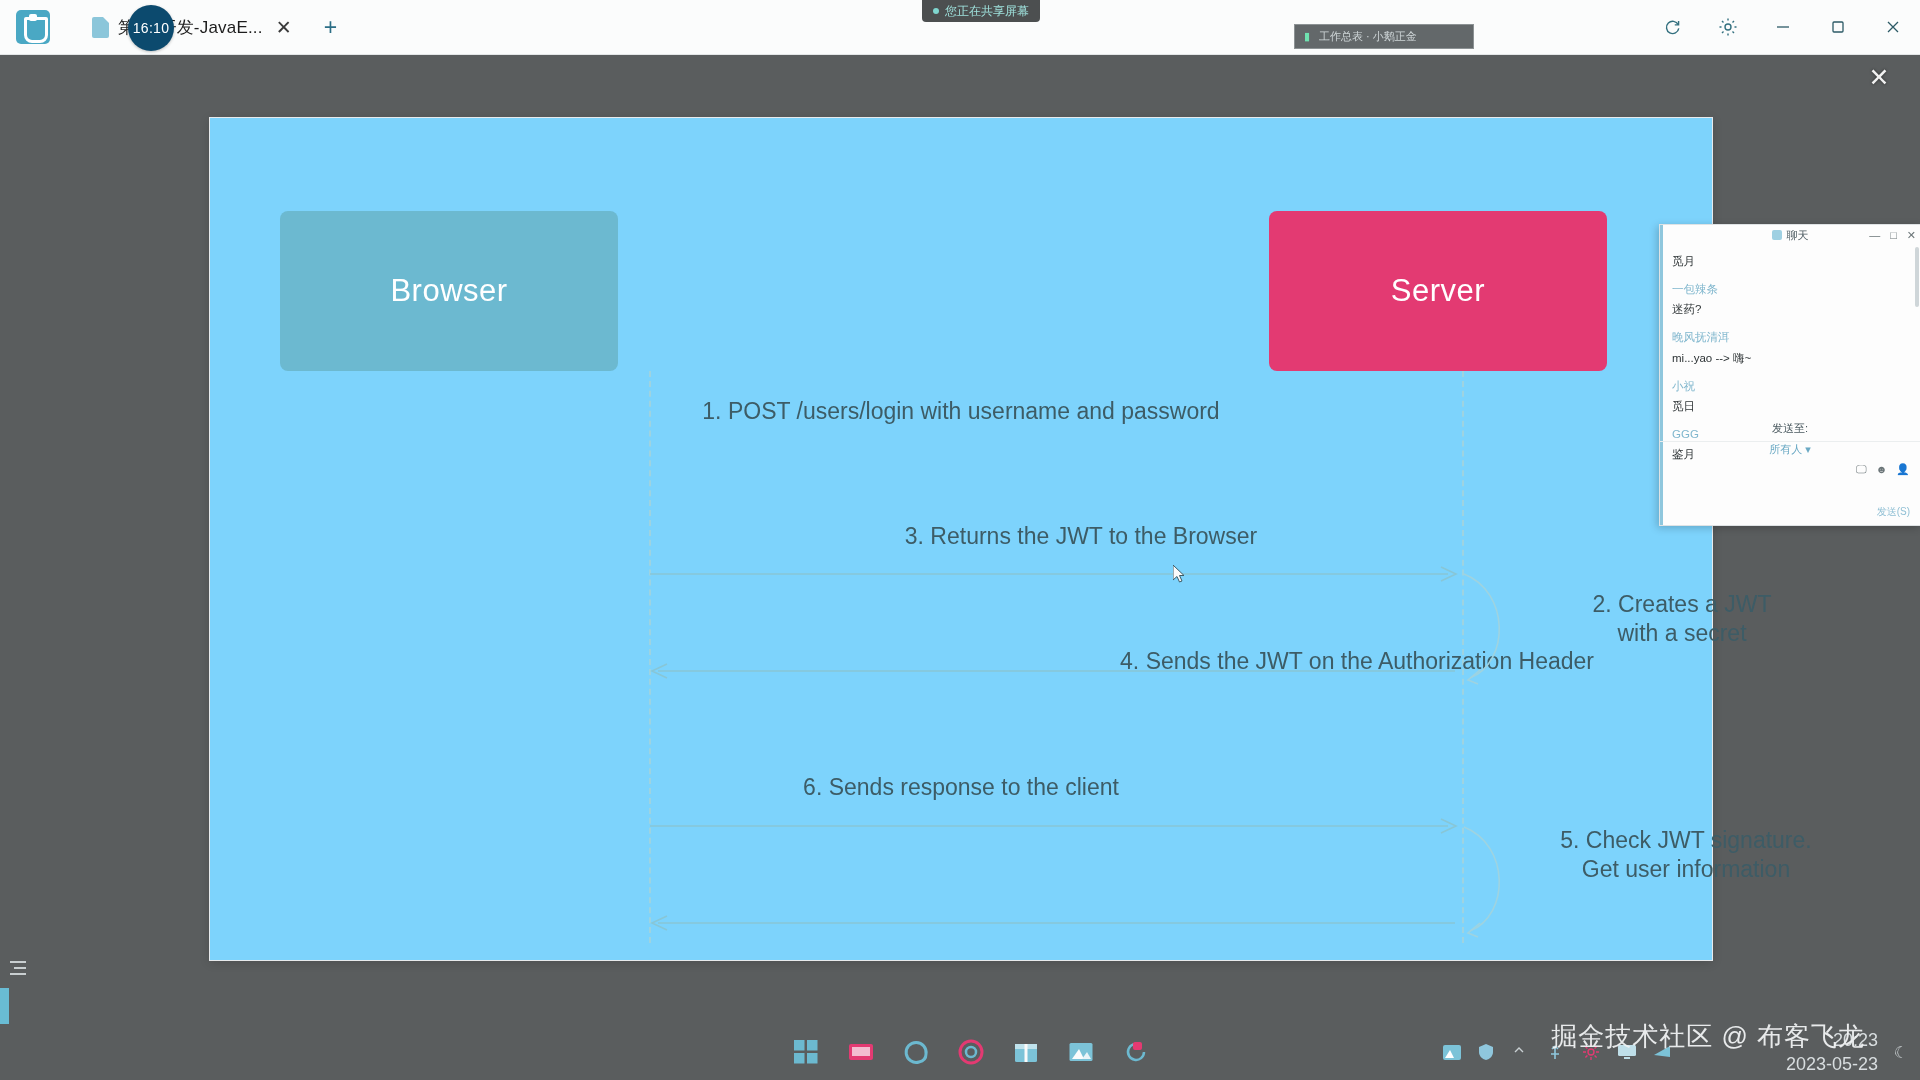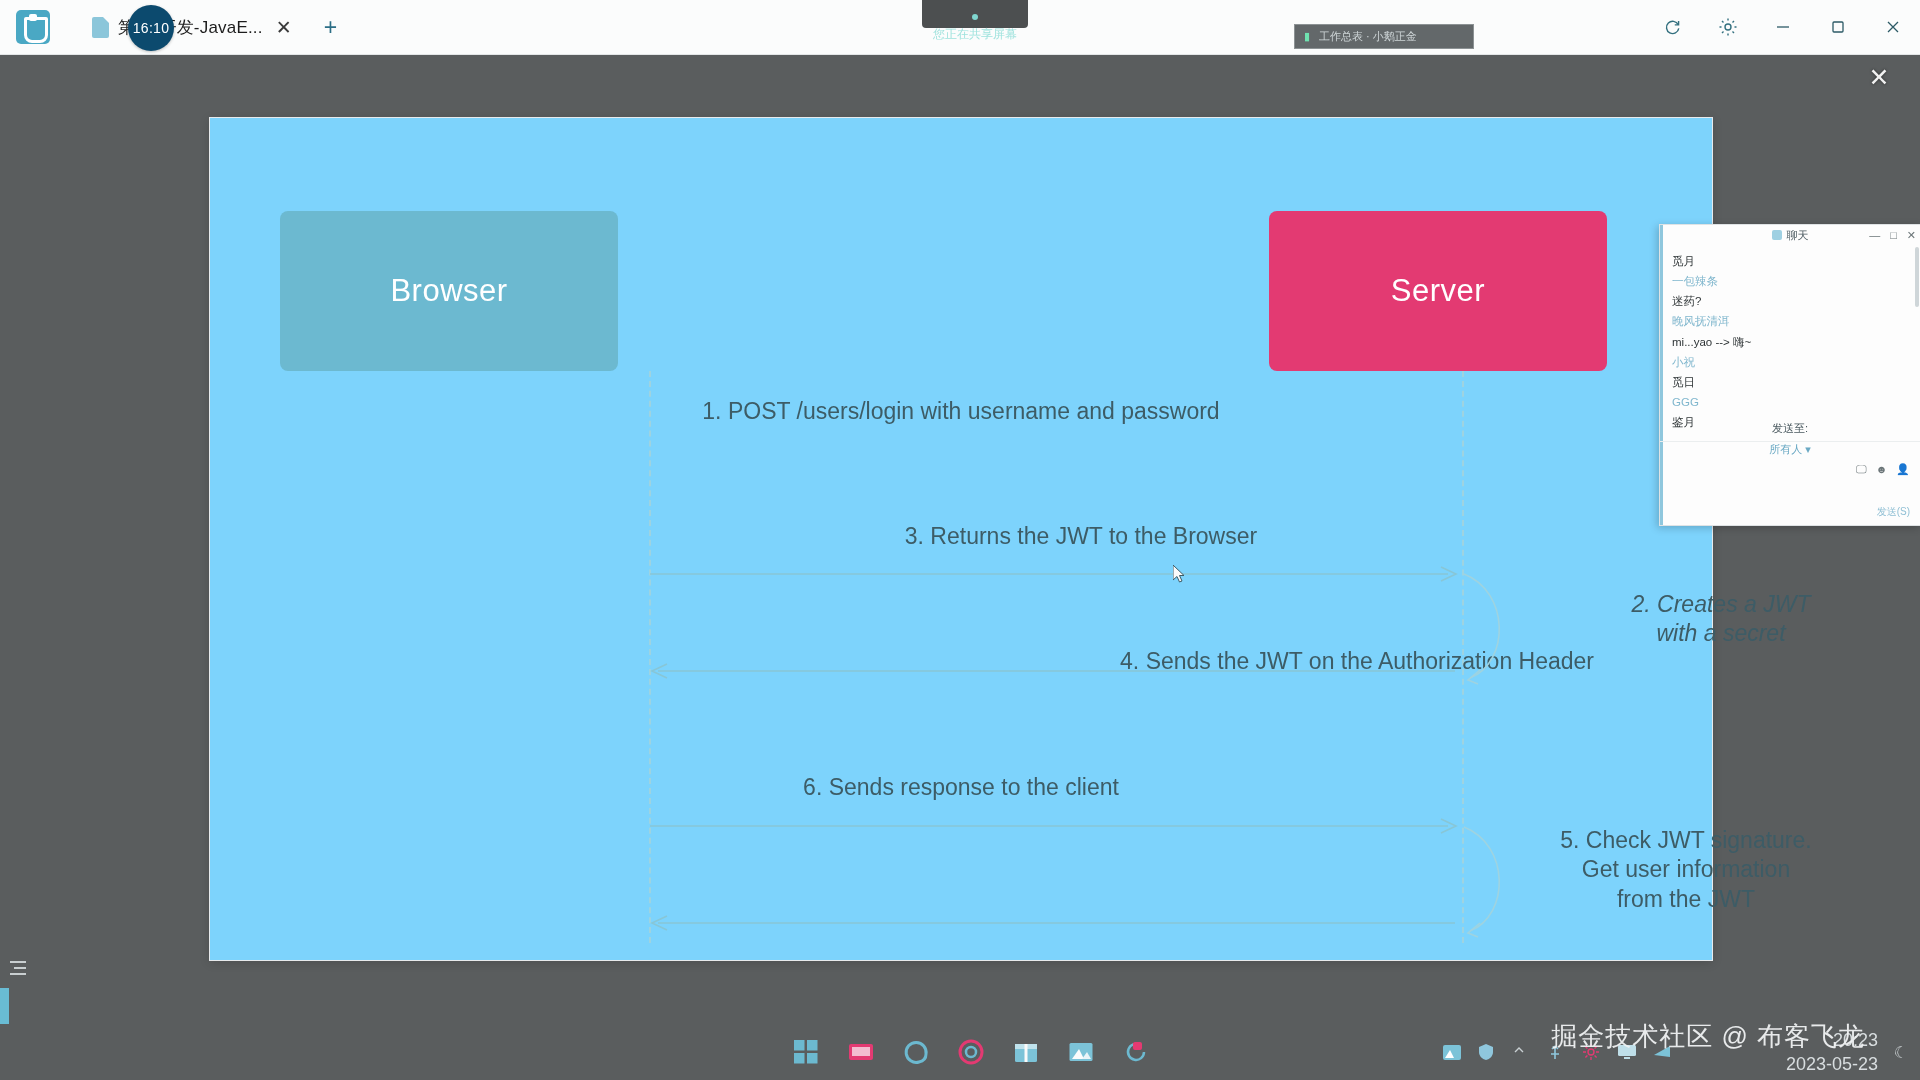--- a/index.html
+++ b/index.html
@@ -55,23 +55,22 @@
     cursor: pointer;
   }
   .tb-btn svg { display:block; }
 
   
   .share-pill {
     position: absolute; left: 922px; top: 0px; height: 22px;
     background: #4c4f50; color: #9fe2dd;
     border-radius: 0 0 4px 4px;
     display:flex; align-items:center; gap:6px;
-    padding: 14px 11px; font-size: 12px; white-space:nowrap;
+    padding: 8px 11px; font-size: 12px; white-space:nowrap;
     box-shadow: 0 0 0 1px rgba(255,255,255,.08);
-    flex-direction: column;
   }
   .share-dot { width:6px;height:6px;border-radius:50%;background:#7fd6cf; flex:none;}
 
   
   .hover-tip {
     position: absolute; left: 1294px; top: 24px; width: 180px; height: 25px;
     background: #63686a; color: #cfd6d8; font-size: 11px;
     display:flex; align-items:center; gap: 9px; padding: 0 9px;
     border: 1px solid #8c9294;
     overflow: hidden; white-space: nowrap;
@@ -154,21 +153,21 @@
   }
   .chat-title {
     height: 20px; display:flex; align-items:center; justify-content:center;
     position: relative; color:#4b5a60; font-size: 11px; gap:5px;
   }
   .chat-title .cicon { width:10px;height:10px;background:#9fd0e2;border-radius:2px; }
   .chat-wc { position:absolute; right:4px; top:0; display:flex; gap:10px; align-items:center; height:20px; color:#6b7578; }
   .chat-wc span { cursor:pointer; font-size: 11px; }
   .chat-body { padding: 6px 12px 0 12px; }
   .chat-msg { font-size: 11.5px; line-height: 1.75; white-space: nowrap; }
-  .chat-msg.dim { color: #7fb6cd; }
+  .chat-msg.dim { color: #7fb6cd; margin-top: 8px; }
   .chat-foot {
     position:absolute; left:0; right:0; top: 196px; padding: 0 10px;
     display:flex; align-items:center; font-size: 11px; color:#4b5a60; gap: 6px; flex-direction: column;
   }
   .chat-foot .to-label { color:#4b5a60; }
   .chat-foot .to-value { color:#6aa9c4; }
   .chat-foot .foot-icons { margin-left:auto; display:flex; gap:9px; color:#6b7578; }
   .chat-input {
     position:absolute; left:0; right:0; top: 216px; bottom: 0;
     border-top: 1px solid #ebeeef; padding: 6px 10px; color:#aab2b5; font-size:11px;
@@ -305,33 +304,32 @@
     <div class="msg-label" style="top:656px;left:0;width:1502px;">6. Sends response to the client</div>
     <svg style="position:absolute;left:440px;top:797px;" width="813" height="16">
       <line x1="8" y1="8" x2="805" y2="8" stroke="#88c6d6" stroke-width="1.6"></line>
       <polyline points="17,1 2,8 17,15" fill="none" stroke="#88c6d6" stroke-width="1.6"></polyline>
     </svg>
 
     <svg style="position:absolute;left:1252px;top:452px;" width="80" height="118">
       <path d="M2 4 C 48 22, 48 92, 8 108" fill="none" stroke="#9fd3e0" stroke-width="1.6"></path>
       <polyline points="18,100 6,110 16,114" fill="none" stroke="#9fd3e0" stroke-width="1.6"></polyline>
     </svg>
-    <div class="self-note" style="left:1391px;top:472px;width:240px;font-style:italic;">
+    <div class="self-note" style="left:1352px;top:472px;width:240px;">
       <div>2. Creates a JWT</div>
       <div>with a secret</div>
     </div>
 
     <svg style="position:absolute;left:1252px;top:705px;" width="80" height="118">
       <path d="M2 4 C 48 22, 48 92, 8 108" fill="none" stroke="#9fd3e0" stroke-width="1.6"></path>
       <polyline points="18,100 6,110 16,114" fill="none" stroke="#9fd3e0" stroke-width="1.6"></polyline>
     </svg>
     <div class="self-note" style="left:1326px;top:708px;width:300px;">
       <div>5. Check JWT signature.</div>
       <div>Get user information</div>
-      <div>from the JWT</div>
     </div>
 
     <svg class="cursor" viewBox="0 0 14 20">
       <polygon points="0,0 0,15 4,11.5 6.5,17 9,16 6.5,10.5 11,10.5" fill="#fafafa" stroke="#3d5c66" stroke-width="1"></polygon>
     </svg>
   </div>
 
   <div class="chat">
     <div class="chat-leftbar"></div>
     <div class="chat-title">

